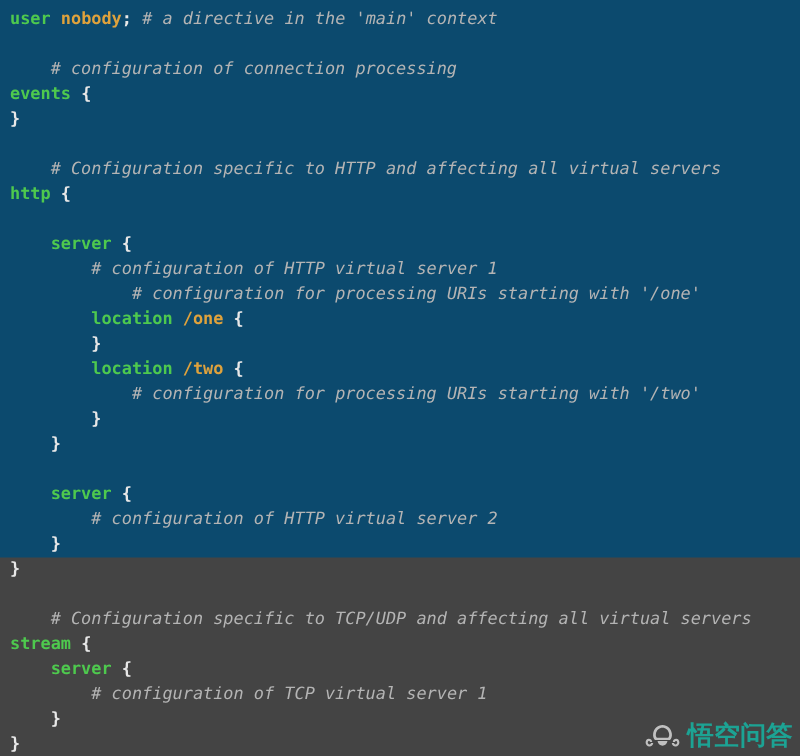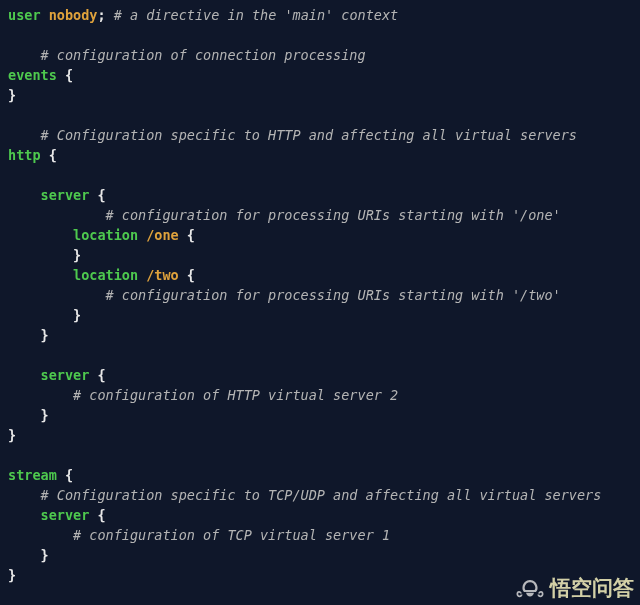--- a/index.html
+++ b/index.html
@@ -12,22 +12,22 @@
     height: 605px;
     overflow: hidden;
     position: relative;
     font-family: "DejaVu Sans Mono", "Liberation Mono", monospace;
   }
   #code-block {
     position: absolute;
     left: 0;
     top: 0;
     width: 640px;
-    height: 605px;
-    background: #0f172a;
+    height: 446px;
+    background: #0c4a6e;
     padding: 5px 0 0 0;
     box-sizing: border-box;
   }
   .code-line {
     height: 20px;
     line-height: 20px;
     font-size: 13.5px;
     white-space: pre;
     padding-left: 8px;
     font-weight: bold;
@@ -65,21 +65,21 @@
     align-items: center;
     gap: 6px;
     opacity: 0.82;
   }
   #watermark-logo {
     display: block;
     width: 28px;
     height: 20px;
   }
   #watermark-text {
-    color: #fef9c3;
+    color: #14b8a6;
     font-family: "DejaVu Sans", "Liberation Sans", sans-serif;
     font-size: 21px;
     font-weight: bold;
     line-height: 21px;
     letter-spacing: 0px;
   }
 </style>
 </head>
 <body>
 
@@ -87,35 +87,36 @@
     <div class="code-line"><span class="tok-kw">user</span><span class="tok-plain"> </span><span class="tok-val">nobody</span><span class="tok-punc">;</span><span class="tok-plain"> </span><span class="tok-comment"># a directive in the 'main' context</span></div>
     <div class="code-line">&nbsp;</div>
     <div class="code-line"><span class="tok-plain">    </span><span class="tok-comment"># configuration of connection processing</span></div>
     <div class="code-line"><span class="tok-kw">events</span><span class="tok-plain"> </span><span class="tok-punc">{</span></div>
     <div class="code-line"><span class="tok-punc">}</span></div>
     <div class="code-line">&nbsp;</div>
     <div class="code-line"><span class="tok-plain">    </span><span class="tok-comment"># Configuration specific to HTTP and affecting all virtual servers</span></div>
     <div class="code-line"><span class="tok-kw">http</span><span class="tok-plain"> </span><span class="tok-punc">{</span></div>
     <div class="code-line">&nbsp;</div>
     <div class="code-line"><span class="tok-plain">    </span><span class="tok-kw">server</span><span class="tok-plain"> </span><span class="tok-punc">{</span></div>
+    <div class="code-line"><span class="tok-plain">        </span><span class="tok-comment"># configuration of HTTP virtual server 1</span></div>
     <div class="code-line"><span class="tok-plain">            </span><span class="tok-comment"># configuration for processing URIs starting with '/one'</span></div>
     <div class="code-line"><span class="tok-plain">        </span><span class="tok-kw">location</span><span class="tok-plain"> </span><span class="tok-val">/one</span><span class="tok-plain"> </span><span class="tok-punc">{</span></div>
     <div class="code-line"><span class="tok-plain">        </span><span class="tok-punc">}</span></div>
     <div class="code-line"><span class="tok-plain">        </span><span class="tok-kw">location</span><span class="tok-plain"> </span><span class="tok-val">/two</span><span class="tok-plain"> </span><span class="tok-punc">{</span></div>
     <div class="code-line"><span class="tok-plain">            </span><span class="tok-comment"># configuration for processing URIs starting with '/two'</span></div>
     <div class="code-line"><span class="tok-plain">        </span><span class="tok-punc">}</span></div>
     <div class="code-line"><span class="tok-plain">    </span><span class="tok-punc">}</span></div>
     <div class="code-line">&nbsp;</div>
     <div class="code-line"><span class="tok-plain">    </span><span class="tok-kw">server</span><span class="tok-plain"> </span><span class="tok-punc">{</span></div>
     <div class="code-line"><span class="tok-plain">        </span><span class="tok-comment"># configuration of HTTP virtual server 2</span></div>
     <div class="code-line"><span class="tok-plain">    </span><span class="tok-punc">}</span></div>
     <div class="code-line"><span class="tok-punc">}</span></div>
     <div class="code-line">&nbsp;</div>
+    <div class="code-line"><span class="tok-plain">    </span><span class="tok-comment"># Configuration specific to TCP/UDP and affecting all virtual servers</span></div>
     <div class="code-line"><span class="tok-kw">stream</span><span class="tok-plain"> </span><span class="tok-punc">{</span></div>
-    <div class="code-line"><span class="tok-plain">    </span><span class="tok-comment"># Configuration specific to TCP/UDP and affecting all virtual servers</span></div>
     <div class="code-line"><span class="tok-plain">    </span><span class="tok-kw">server</span><span class="tok-plain"> </span><span class="tok-punc">{</span></div>
     <div class="code-line"><span class="tok-plain">        </span><span class="tok-comment"># configuration of TCP virtual server 1</span></div>
     <div class="code-line"><span class="tok-plain">    </span><span class="tok-punc">}</span></div>
     <div class="code-line"><span class="tok-punc">}</span></div>
   </div>
 
 <div id="watermark">
   <svg id="watermark-logo" viewBox="0 0 56 40">
     <g fill="#dcdcdc">
       <path d="M28 2 C20 2 14 8 13 16 C12.4 20.4 14 24 16 26 L40 26 C42 24 43.6 20.4 43 16 C42 8 36 2 28 2 Z M28 6.5 C33.4 6.5 37.8 10.6 38.6 16.2 C39 19 38.2 21 37 22.2 L19 22.2 C17.8 21 17 19 17.4 16.2 C18.2 10.6 22.6 6.5 28 6.5 Z"></path>

